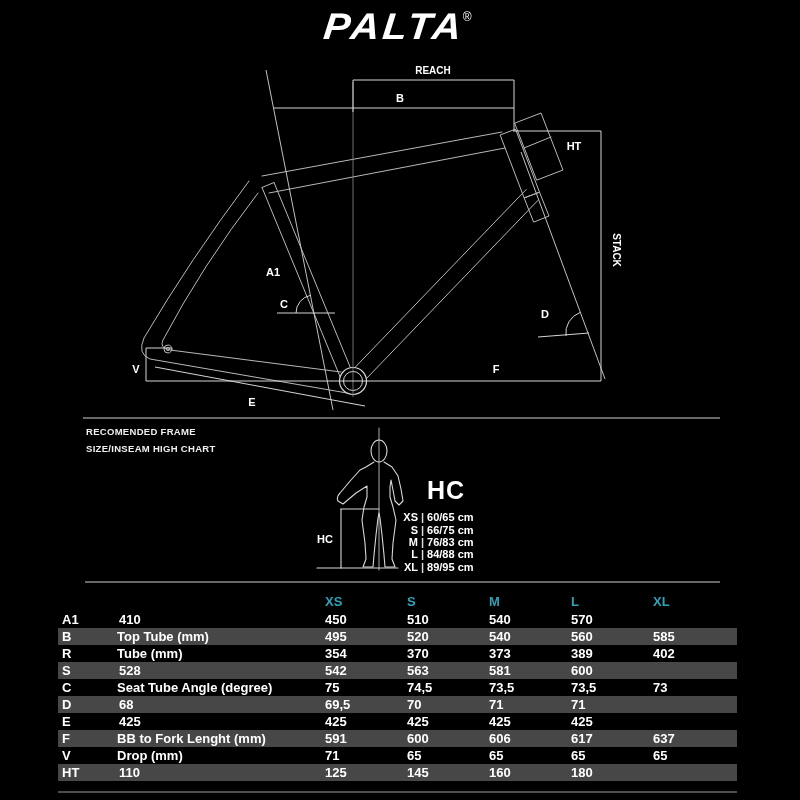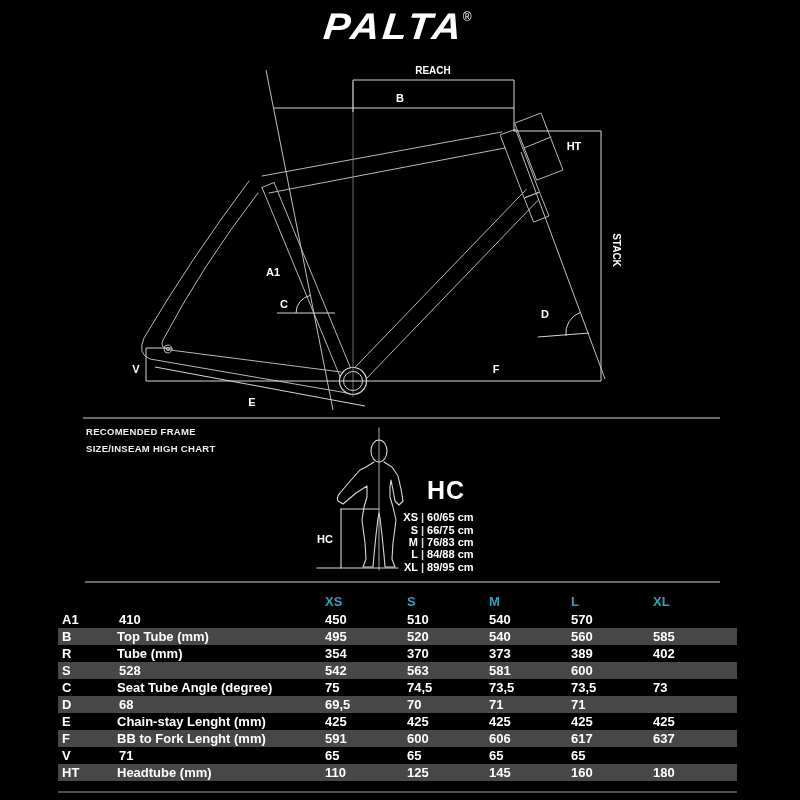--- a/index.html
+++ b/index.html
@@ -205,47 +205,46 @@
     <div class="geo-row shaded">
       <div class="cell-code">D</div>
       <div class="cell-val">68</div>
       <div class="cell-val">69,5</div>
       <div class="cell-val">70</div>
       <div class="cell-val">71</div>
       <div class="cell-val">71</div>
     </div>
     <div class="geo-row">
       <div class="cell-code">E</div>
-      <div class="cell-name">Chain-stay Lenght (mm)</div>
       <div class="cell-val">425</div>
       <div class="cell-val">425</div>
       <div class="cell-val">425</div>
       <div class="cell-val">425</div>
       <div class="cell-val">425</div>
     </div>
     <div class="geo-row shaded">
       <div class="cell-code">F</div>
       <div class="cell-name">BB to Fork Lenght (mm)</div>
       <div class="cell-val">591</div>
       <div class="cell-val">600</div>
       <div class="cell-val">606</div>
       <div class="cell-val">617</div>
       <div class="cell-val">637</div>
     </div>
     <div class="geo-row">
       <div class="cell-code">V</div>
+      <div class="cell-name">Drop (mm)</div>
       <div class="cell-val">71</div>
       <div class="cell-val">65</div>
       <div class="cell-val">65</div>
       <div class="cell-val">65</div>
       <div class="cell-val">65</div>
     </div>
     <div class="geo-row shaded">
       <div class="cell-code">HT</div>
-      <div class="cell-name">Headtube (mm)</div>
       <div class="cell-val">110</div>
       <div class="cell-val">125</div>
       <div class="cell-val">145</div>
       <div class="cell-val">160</div>
       <div class="cell-val">180</div>
     </div>
   </div>
 
 </div>
 

